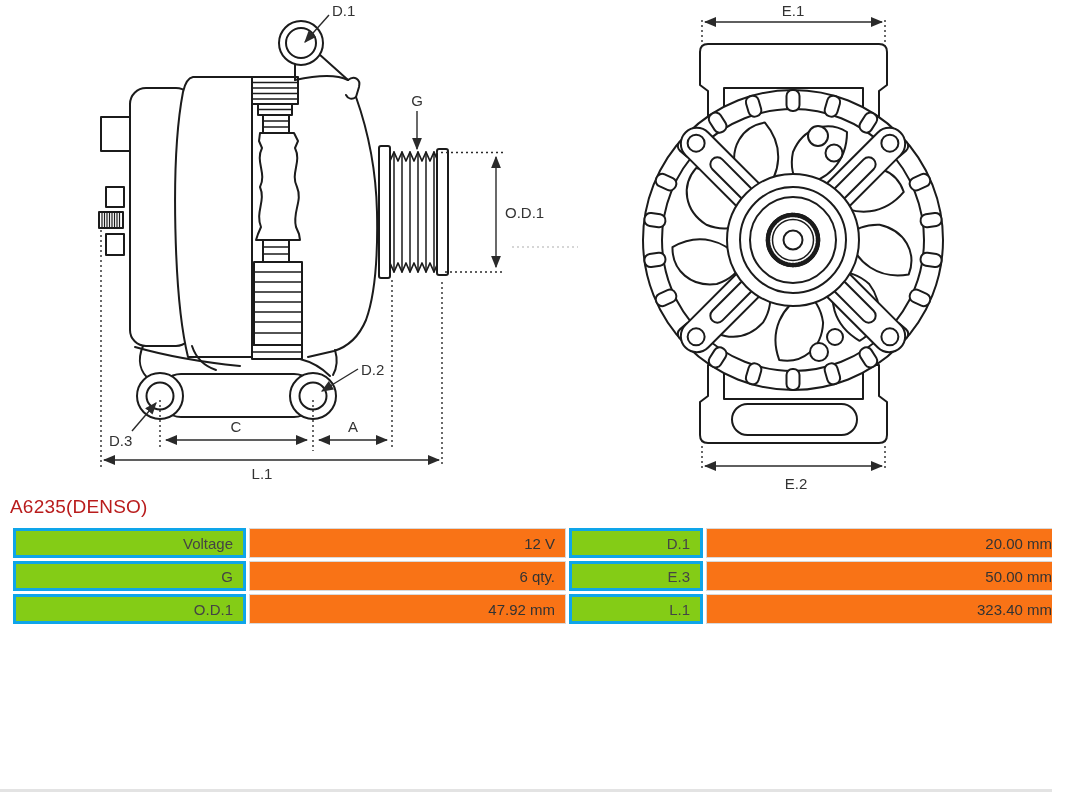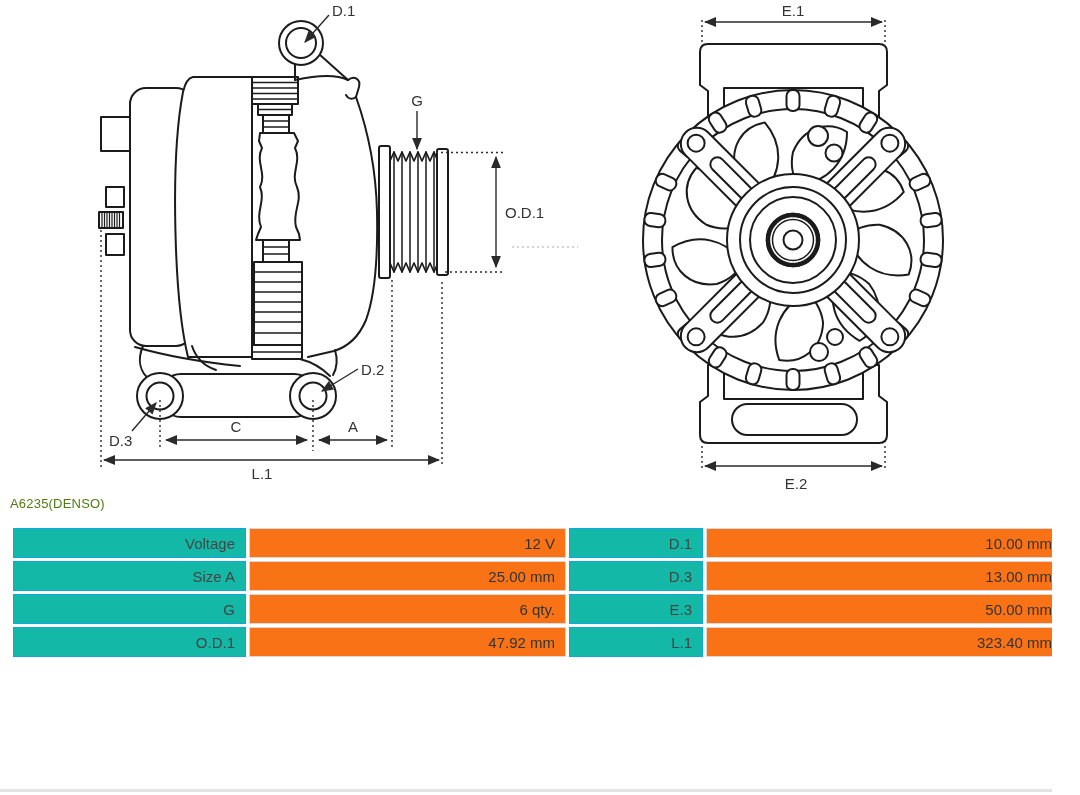--- a/index.html
+++ b/index.html
@@ -1,27 +1,27 @@
 <!DOCTYPE html>
 <html><head>
 <meta charset="utf-8">
 <style>
   html,body{margin:0;padding:0;background:#fff;}
   .page{position:relative;width:1052px;height:795px;background:#fff;overflow:hidden;
         font-family:"Liberation Sans",sans-serif;}
   .drawing{position:absolute;top:0;}
   .svg-left{left:0;}
   .svg-right{left:620px;}
-  .title{position:absolute;left:10px;top:496px;font-size:13px;color:#4d7c0f;
+  .title{position:absolute;left:10px;top:496px;font-size:19px;color:#b91c1c;
          letter-spacing:.2px;}
   table.spec{position:absolute;left:10px;top:525px;border-collapse:separate;
              border-spacing:3px;table-layout:fixed;width:1056px;}
   table.spec td{height:30px;box-sizing:border-box;font-size:15px;text-align:right;
                 padding:0 10px 0 4px;vertical-align:middle;white-space:nowrap;}
-  td.lbl{background:#14b8a6;border:1px solid #0ea5e9;color:#444;}
+  td.lbl{background:#84cc16;border:3px solid #0ea5e9;color:#444;}
   td.val{background:#f97316;border:1px solid #d9d9d9;color:#333;}
   .bottom-rule{position:absolute;left:0;top:789px;width:1080px;height:3px;background:#e3e3e3;}
   svg text{font-family:"Liberation Sans",sans-serif;font-size:15px;fill:#333;}
 </style>
 </head>
 <body>
 
 <div class="page">
 
   <svg class="drawing svg-left" width="580" height="500" viewBox="0 0 580 500">
@@ -241,27 +241,21 @@
         <col style="width:233px">
         <col style="width:317px">
         <col style="width:134px">
         <col style="width:357px">
       </colgroup>
     <tbody>
       <tr>
         <td class="lbl">Voltage</td>
         <td class="val">12 V</td>
         <td class="lbl">D.1</td>
-        <td class="val">10.00 mm</td>
-      </tr>
-      <tr>
-        <td class="lbl">Size A</td>
-        <td class="val">25.00 mm</td>
-        <td class="lbl">D.3</td>
-        <td class="val">13.00 mm</td>
+        <td class="val">20.00 mm</td>
       </tr>
       <tr>
         <td class="lbl">G</td>
         <td class="val">6 qty.</td>
         <td class="lbl">E.3</td>
         <td class="val">50.00 mm</td>
       </tr>
       <tr>
         <td class="lbl">O.D.1</td>
         <td class="val">47.92 mm</td>

